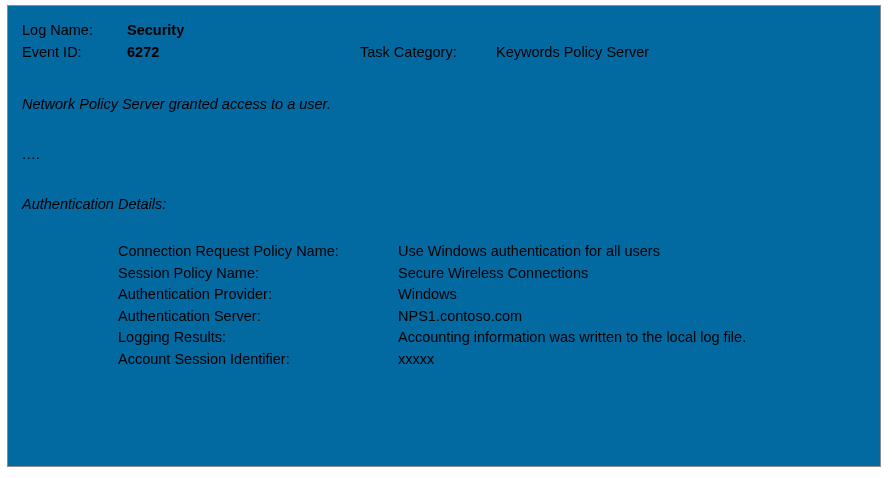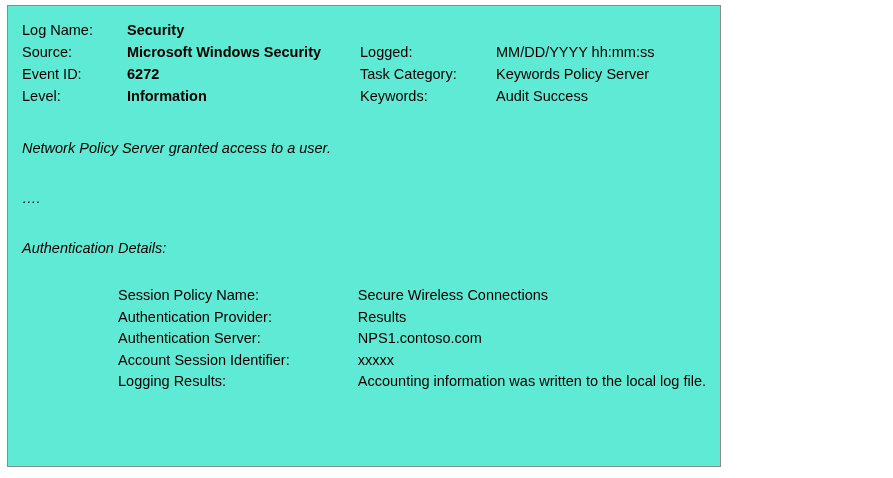--- a/index.html
+++ b/index.html
@@ -10,25 +10,25 @@
   body {
     width: 893px;
     height: 478px;
     font-family: "Liberation Sans", sans-serif;
     color: #000000;
   }
   .event-panel {
     position: absolute;
     left: 7px;
     top: 5px;
-    width: 714px;
+    width: 874px;
     height: 462px;
     border: 1px solid #8c8c8c;
     box-sizing: border-box;
-    background: #5eead4;
+    background: #0369a1;
     overflow: hidden;
   }
   .inner {
     padding: 13px 14px 0 14px;
   }
   .hdr-table {
     border-collapse: collapse;
     font-size: 14.5px;
     line-height: 22px;
   }
@@ -73,36 +73,24 @@
 
     <table class="hdr-table">
       <tbody>
         <tr>
           <td class="c-label1">Log Name:</td>
           <td class="c-val1">Security</td>
           <td class="c-label2"></td>
           <td class="c-val2"></td>
         </tr>
         <tr>
-          <td class="c-label1">Source:</td>
-          <td class="c-val1">Microsoft Windows Security</td>
-          <td class="c-label2">Logged:</td>
-          <td class="c-val2">MM/DD/YYYY hh:mm:ss</td>
-        </tr>
-        <tr>
           <td class="c-label1">Event ID:</td>
           <td class="c-val1">6272</td>
           <td class="c-label2">Task Category:</td>
           <td class="c-val2">Keywords Policy Server</td>
-        </tr>
-        <tr>
-          <td class="c-label1">Level:</td>
-          <td class="c-val1">Information</td>
-          <td class="c-label2">Keywords:</td>
-          <td class="c-val2">Audit Success</td>
         </tr>
       </tbody>
     </table>
 
     <div class="spacer-lg"></div>
 
     <p class="para">Network Policy Server granted access to a user.</p>
 
     <div class="spacer-md"></div>
 
@@ -110,36 +98,40 @@
 
     <div class="spacer-md"></div>
 
     <p class="para">Authentication Details:</p>
 
     <div class="spacer-sm"></div>
 
     <table class="details-table">
       <tbody>
         <tr>
+          <td class="d-label">Connection Request Policy Name:</td>
+          <td>Use Windows authentication for all users</td>
+        </tr>
+        <tr>
           <td class="d-label">Session Policy Name:</td>
           <td>Secure Wireless Connections</td>
         </tr>
         <tr>
           <td class="d-label">Authentication Provider:</td>
-          <td>Results</td>
+          <td>Windows</td>
         </tr>
         <tr>
           <td class="d-label">Authentication Server:</td>
           <td>NPS1.contoso.com</td>
         </tr>
         <tr>
+          <td class="d-label">Logging Results:</td>
+          <td> Accounting information was written to the local log file.</td>
+        </tr>
+        <tr>
           <td class="d-label">Account Session Identifier:</td>
           <td> xxxxx</td>
-        </tr>
-        <tr>
-          <td class="d-label">Logging Results:</td>
-          <td> Accounting information was written to the local log file.</td>
         </tr>
       </tbody>
     </table>
 
   </div>
 </div>
 
 </body></html>

